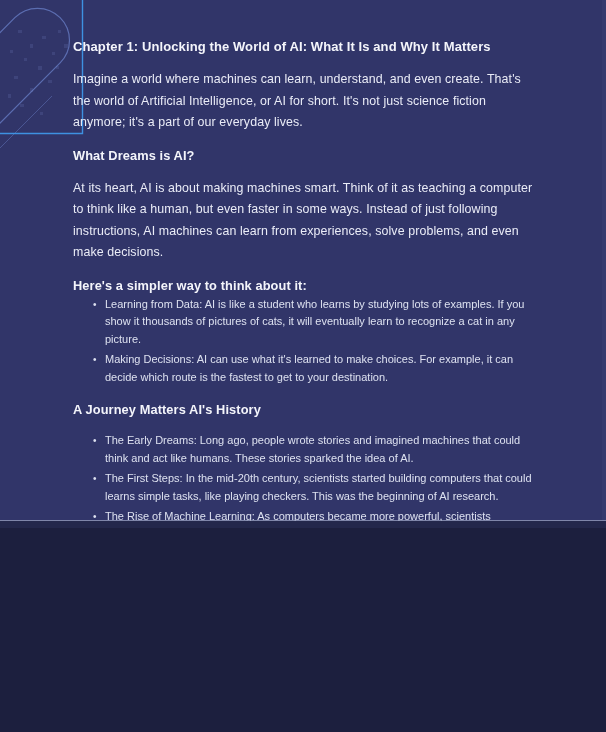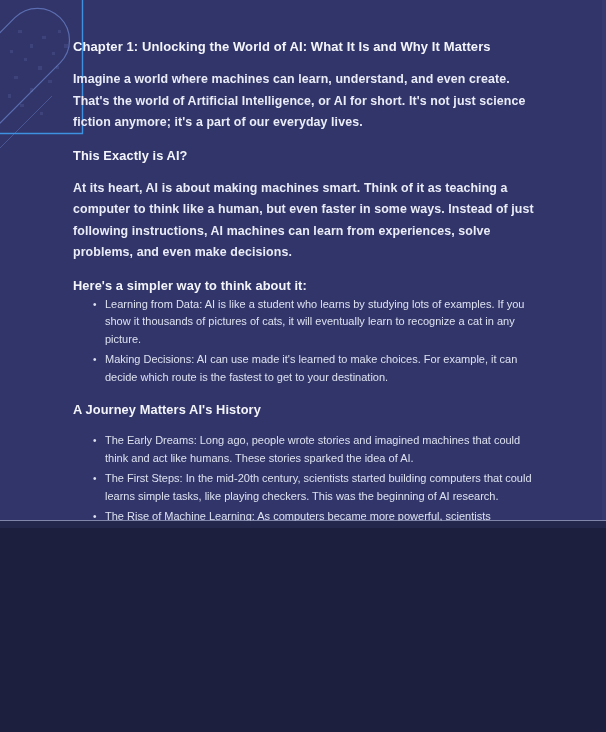--- a/index.html
+++ b/index.html
@@ -41,21 +41,21 @@
     margin: 0 0 12px 0;
     font-size: 13px;
     font-weight: 700;
     line-height: 21px;
     color: var(--heading-text, #f4f5fb);
     letter-spacing: 0.1px;
   }
   .para {
     margin: 0 0 11px 0;
     font-size: 12.4px;
-    font-weight: 700;
+    font-weight: 400;
     line-height: 21.5px;
     color: var(--body-text, #eaecf7);
     letter-spacing: 0.1px;
   }
   .section-heading {
     margin: 11px 0 12px 0;
     font-size: 12.8px;
     font-weight: 700;
     line-height: 21px;
     color: var(--heading-text, #f4f5fb);
@@ -157,34 +157,34 @@
 
     <path d="M 82.5 0 L 82.5 133.5 L 0 133.5" fill="none" stroke="#3f97e8" stroke-width="1.4" opacity="0.95"></path>
   </svg>
 
   <div class="content">
 
     <h1 class="chapter-heading">Chapter 1: Unlocking the World of AI: What It Is and Why It Matters</h1>
 
     <p class="para">Imagine a world where machines can learn, understand, and even create. That's the world of Artificial Intelligence, or AI for short. It's not just science fiction anymore; it's a part of our everyday lives.</p>
 
-    <h2 class="section-heading">This Exactly is AI?</h2>
+    <h2 class="section-heading">What Dreams is AI?</h2>
 
     <p class="para">At its heart, AI is about making machines smart. Think of it as teaching a computer to think like a human, but even faster in some ways. Instead of just following instructions, AI machines can learn from experiences, solve problems, and even make decisions.</p>
 
     <h2 class="section-heading tight">Here's a simpler way to think about it:</h2>
 
     <ul class="bullet-list">
       <li>
         <span class="marker">•</span>
         <span class="li-text">Learning from Data: AI is like a student who learns by studying lots of examples.  If you show it thousands of pictures of cats, it will eventually learn to recognize a cat in any picture.</span>
       </li>
       <li>
         <span class="marker">•</span>
-        <span class="li-text">Making Decisions: AI can use made it's learned to make choices.  For example, it can decide which route is the fastest to get to your destination.</span>
+        <span class="li-text">Making Decisions: AI can use what it's learned to make choices.  For example, it can decide which route is the fastest to get to your destination.</span>
       </li>
     </ul>
 
     <h2 class="section-heading">A Journey Matters AI's History</h2>
 
 
     <ul class="bullet-list">
       <li>
         <span class="marker">•</span>
         <span class="li-text">The Early Dreams:  Long ago, people wrote stories and imagined machines that could think and act like humans. These stories sparked the idea of AI.</span>

